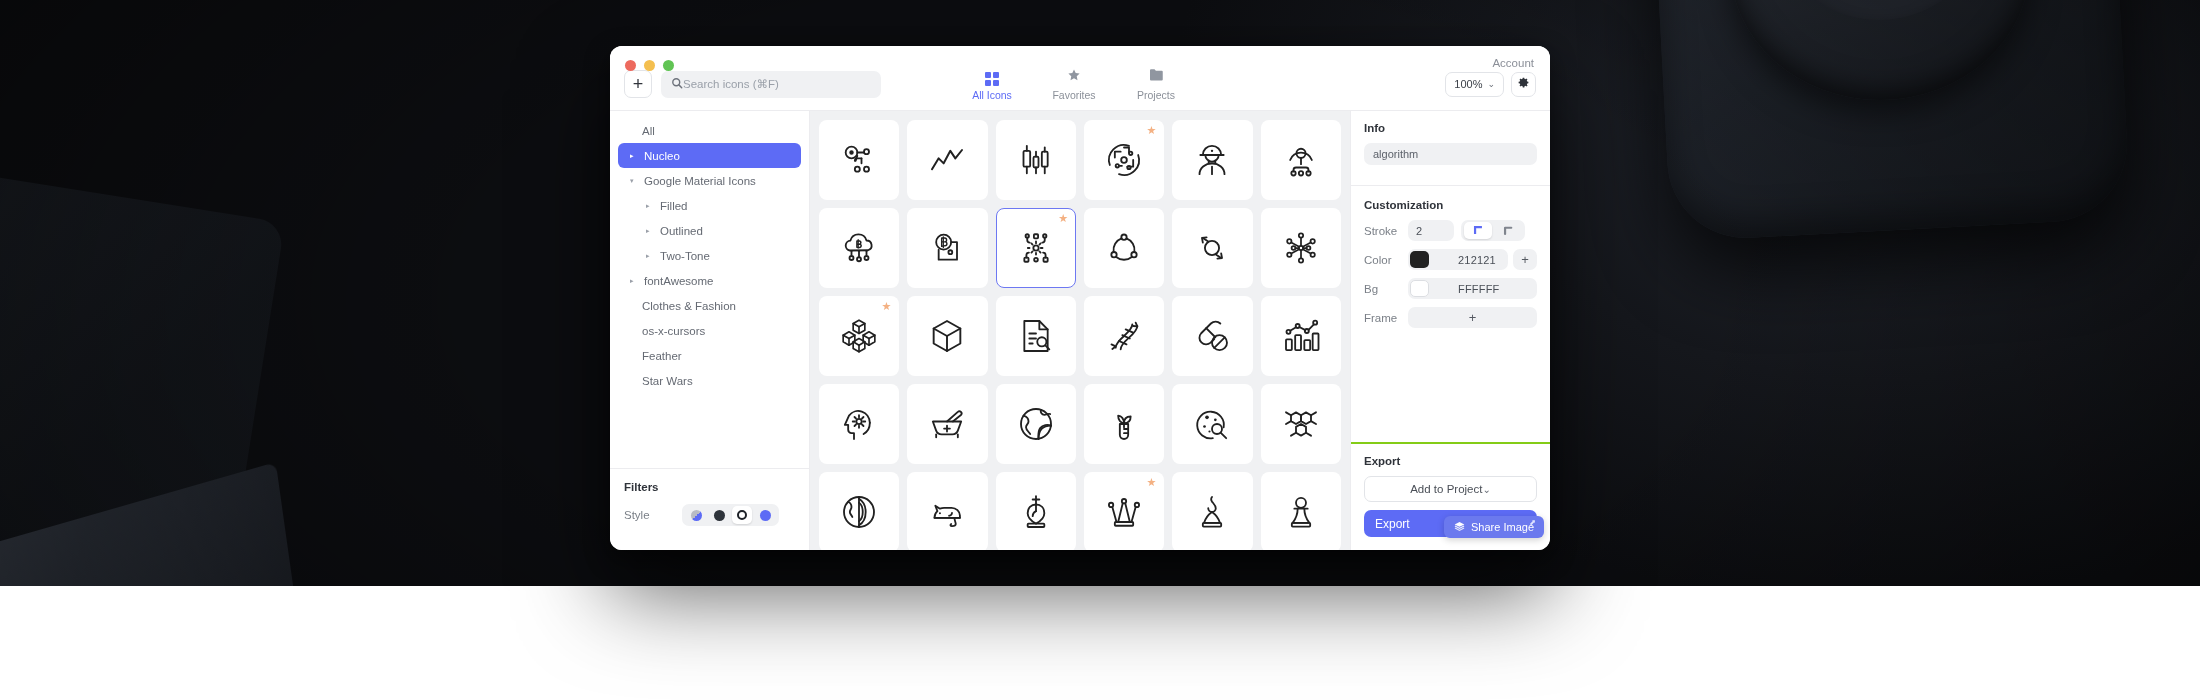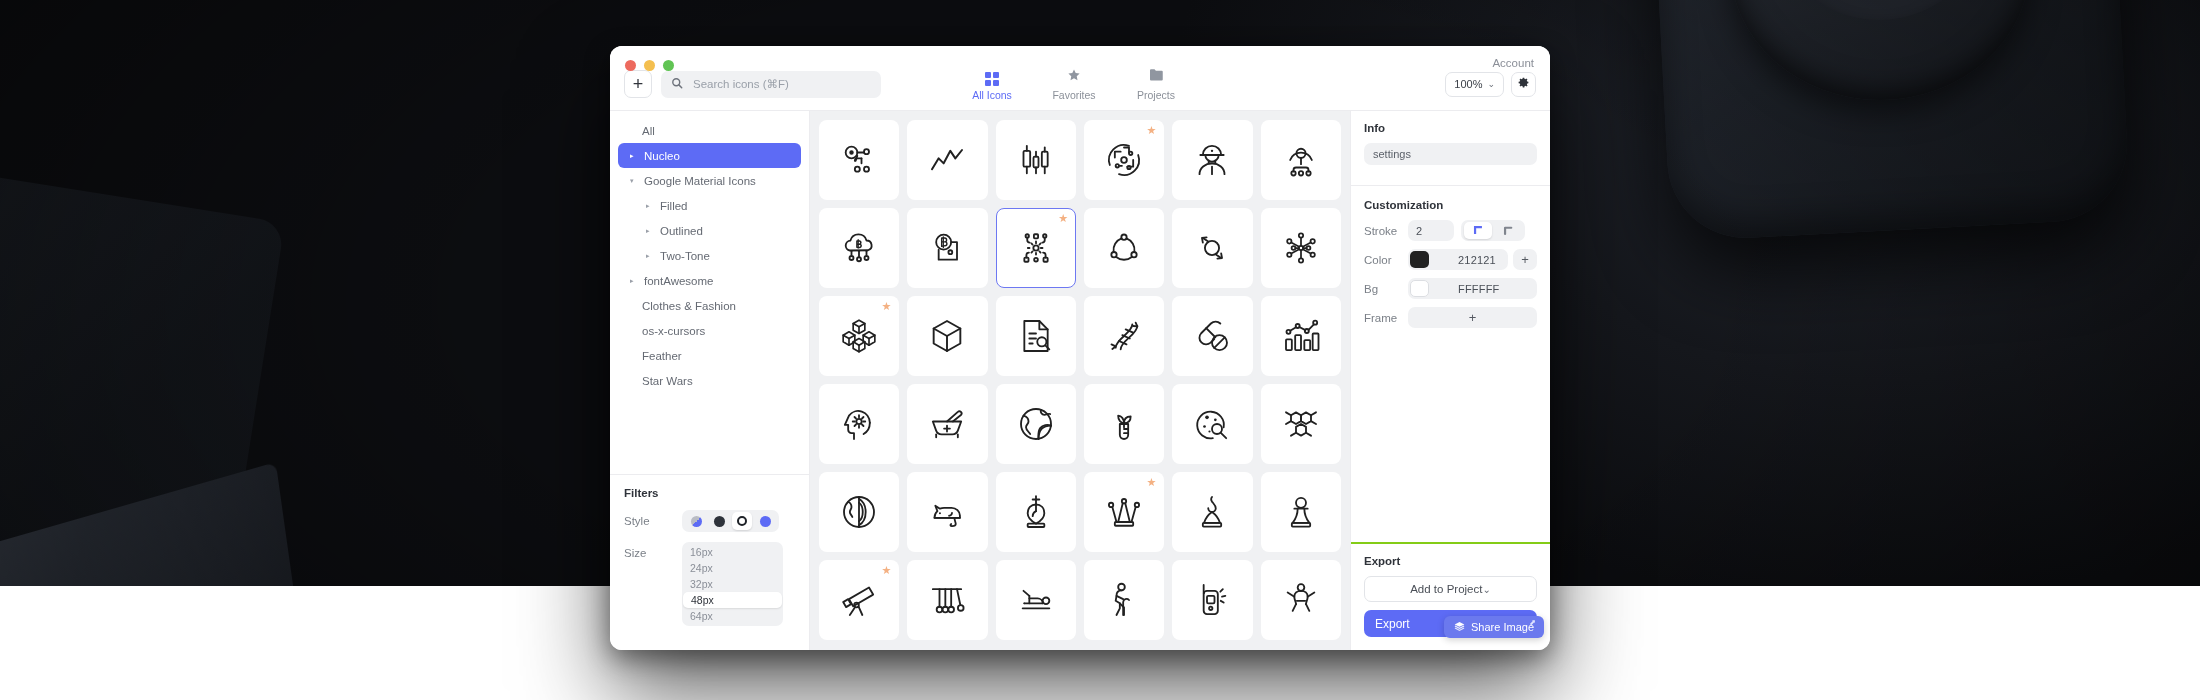--- a/index.html
+++ b/index.html
@@ -56,21 +56,21 @@
     border-radius: 26px;
     opacity: .85;
   }
   .scene-vignette {
     position: absolute; left: 0; top: 0; width: 2200px; height: 586px;
     background: radial-gradient(1500px 760px at 1100px 300px, rgba(0,0,0,0) 40%, rgba(0,0,0,.55) 100%);
   }
 
   
   .window {
-    position: absolute; left: 610px; top: 46px; width: 940px; height: 604px;
+    position: absolute; left: 610px; top: 46px; width: 940px; height: 504px;
     background: #ffffff;
     border-radius: 12px;
     box-shadow: 0 42px 90px rgba(0,0,0,.62), 0 8px 26px rgba(0,0,0,.45);
     overflow: hidden;
     display: flex; flex-direction: column;
   }
 
   
   .titlebar {
     height: 64px; flex: 0 0 64px; position: relative;
@@ -93,21 +93,21 @@
     padding: 0 14px 6px 14px; gap: 9px;
   }
   .add-btn {
     width: 28px; height: 28px; border-radius: 7px;
     border: 1px solid #e2e4e8; background: #fff;
     display: flex; align-items: center; justify-content: center;
     color: #30343b; font-size: 18px; line-height: 1; flex: 0 0 auto;
   }
   .search-box {
     width: 220px; height: 27px; border-radius: 7px; background: #f0f1f3;
-    display: flex; align-items: center; gap: 10px; padding: 0 10px; flex: 0 0 auto;
+    display: flex; align-items: center; gap: 0; padding: 0 10px; flex: 0 0 auto;
   }
   .search-box .ph { font-size: 11.5px; color: #9aa0a9; }
 
   .tabs { display: flex; gap: 26px; margin-left: 74px; align-items: flex-end; }
   .tab { display: flex; flex-direction: column; align-items: center; gap: 3px; width: 56px; }
   .tab .tab-label { font-size: 10.5px; color: #8b9099; }
   .tab.active .tab-label { color: #5d6bf5; }
 
   .grid-icon { width: 14px; height: 14px; display: grid; grid-template-columns: 6px 6px; grid-template-rows: 6px 6px; gap: 2px; }
   .grid-icon i { background: #5d6bf5; border-radius: 1px; display: block; }
@@ -374,30 +374,20 @@
               </div>
             <div class="sw on">
                 <span class="circ outline"></span>
               </div>
             <div class="sw">
                 <span class="circ blue"></span>
               </div>
           </div>
         </div>
 
-        <div class="frow">
-          <div class="frow-label">Size</div>
-          <div class="size-list">
-            <div class="size-opt">16px</div>
-            <div class="size-opt">24px</div>
-            <div class="size-opt">32px</div>
-            <div class="size-opt sel">48px</div>
-            <div class="size-opt">64px</div>
-          </div>
-        </div>
       </div>
     </div>
 
     <div class="grid-wrap">
       <div class="icon-grid">
 
         <div class="icon-cell">
           <svg viewBox="0 0 48 48" fill="none" stroke="#212121" stroke-width="2.2" stroke-linecap="round" stroke-linejoin="round">
             <circle cx="15" cy="15" r="7"></circle>
               <circle cx="15" cy="15" r="1.6" fill="#212121"></circle>
@@ -796,21 +786,21 @@
           </svg>
         </div>
 
       </div>
     </div>
 
     <div class="rpanel">
 
       <div class="sec">
         <div class="sec-title">Info</div>
-        <div class="name-field">settings</div>
+        <div class="name-field">algorithm</div>
       </div>
 
       <div class="cust">
         <div class="sec-title">Customization</div>
 
         <div class="crow">
           <div class="crow-label">Stroke</div>
           <div class="stroke-val">2</div>
           <div class="cap-group">
             <div class="cap on">

